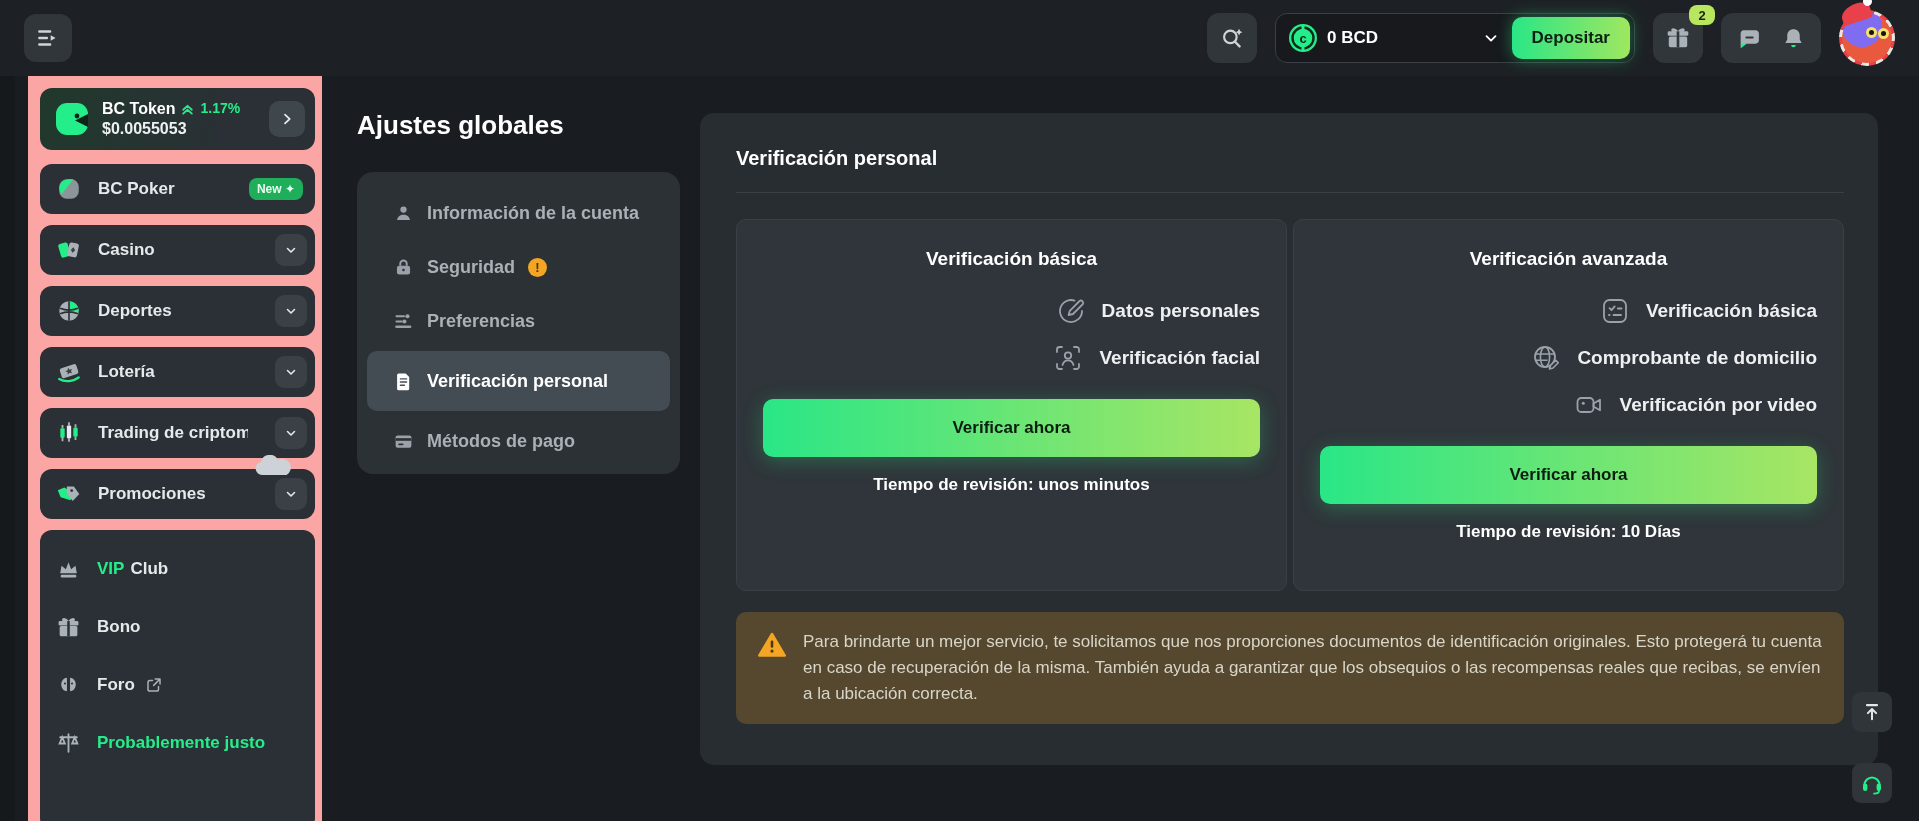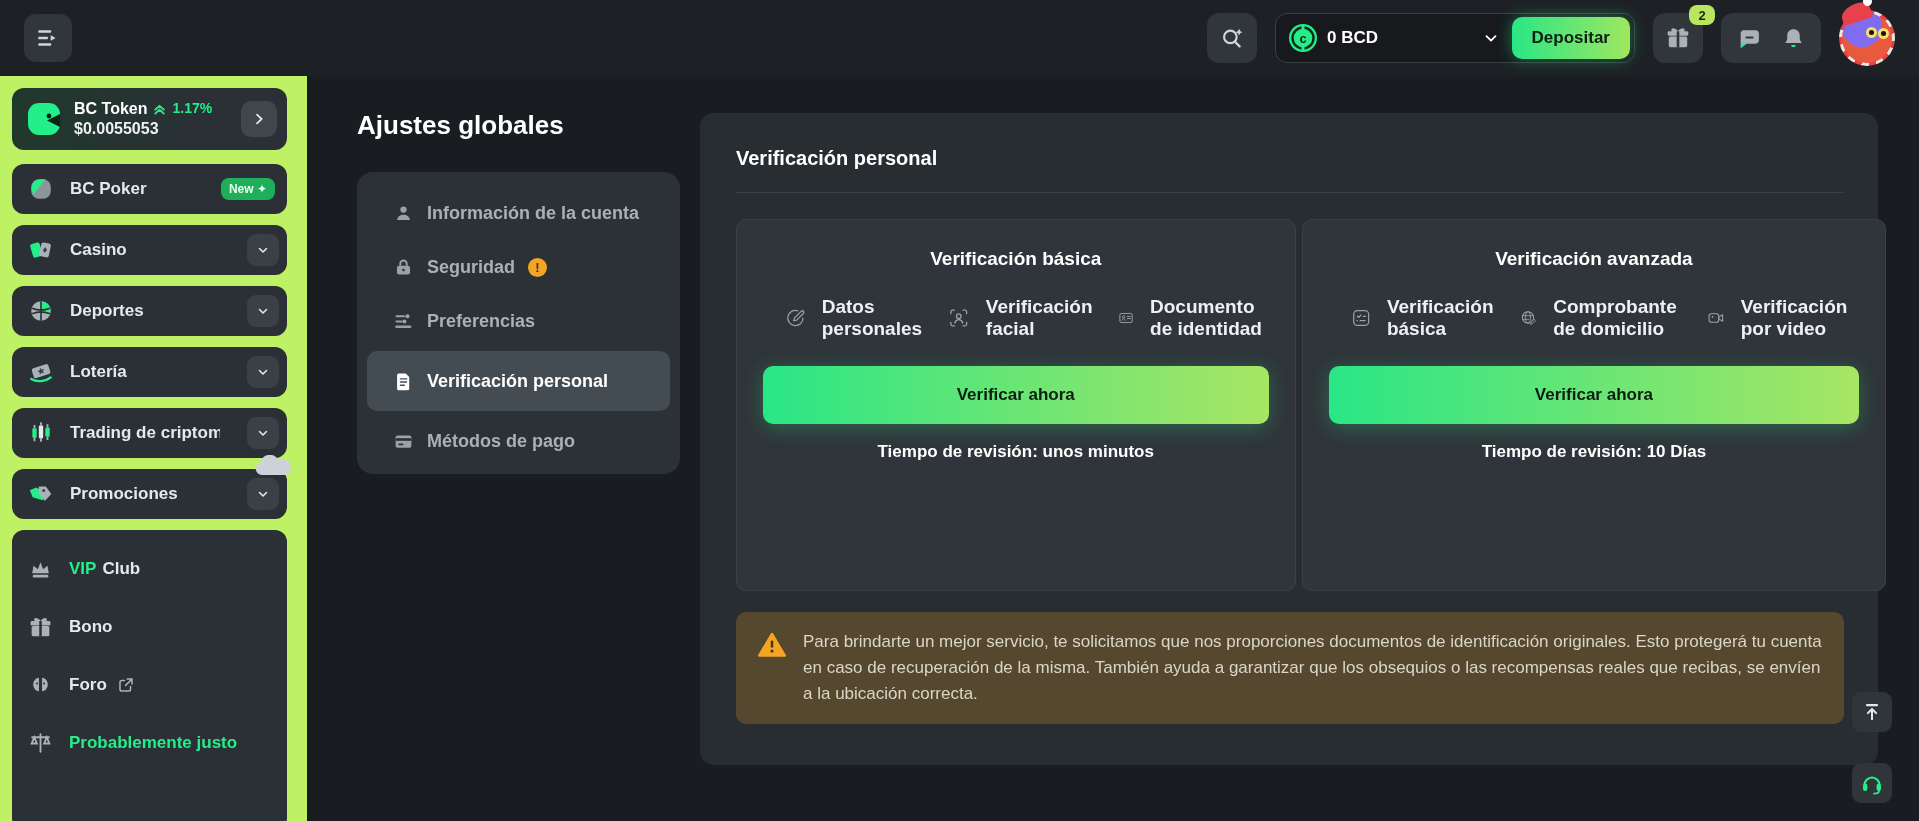--- a/index.html
+++ b/index.html
@@ -73,22 +73,22 @@
   .avatar-eye::after { content:""; position:absolute; left:3px; top:3px; width:5px; height:5px; border-radius:50%; background:#18130e; }
   .avatar-hat {
     position:absolute; top:-6px; left:2px; width:30px; height:18px;
     background:#e8414b; border-radius:60% 40% 10% 10%; transform:rotate(-18deg);
   }
   .avatar-hat::after { content:""; position:absolute; right:-4px; top:-3px; width:9px; height:9px; border-radius:50%; background:#fff; }
 
   
   .left-strip { position:absolute; left:0; top:76px; width:15px; height:745px; background:#16191c; }
   .sidebar {
-    position:absolute; left:0; top:76px; width:307px; height:745px;
-    background:#bef264; padding:12px 20px 0 12px; overflow:hidden;
+    position:absolute; left:28px; top:76px; width:307px; height:745px;
+    background:#fca5a5; padding:12px 20px 0 12px; overflow:hidden;
   }
   .token-card {
     height:62px; border-radius:12px; margin-bottom:14px;
     background:linear-gradient(100deg,#20392c 0%,#2a3035 65%);
     display:flex; align-items:center; padding:0 10px 0 14px; cursor:pointer;
   }
   .token-info { margin-left:12px; line-height:1.25; }
   .token-row1 { display:flex; align-items:center; gap:6px; }
   .token-name { font-size:16px; font-weight:800; color:#fff; }
   .token-change { font-size:14px; font-weight:800; color:#24ee89; }
@@ -142,21 +142,21 @@
     background:#282d32; border-radius:14px; padding:34px 34px 0 36px;
   }
   .main-title { font-size:20px; font-weight:800; color:#fff; }
   .divider { height:1px; background:#3a4045; margin-top:22px; }
   .cards-row { display:flex; gap:6px; margin-top:26px; }
   .verify-card {
     flex:1; height:372px; background:#2f353a; border:1px solid #3a4146; border-radius:10px;
     padding:28px 26px 0 26px; display:flex; flex-direction:column;
   }
   .verify-card h3 { text-align:center; font-size:19px; font-weight:800; color:#fff; }
-  .vc-items { margin-top:26px; display:flex; flex-direction:row; gap:17px; padding-left:22px; }
+  .vc-items { margin-top:26px; display:flex; flex-direction:column; gap:17px; padding-left:22px;align-items:flex-end; }
   .vc-item { display:flex; align-items:center; gap:16px; font-size:19px; font-weight:600; color:#eef0f2; }
   .verify-btn {
     margin:26px 0 0 0; height:58px; border:none; border-radius:10px; width:100%;
     background:linear-gradient(90deg,#2ae686,#a8e564);
     color:#0b1c10; font-size:17px; font-weight:800; cursor:pointer;
     box-shadow:0 4px 20px rgba(46,230,134,.28); font-family:inherit;
   }
   .review-time { margin-top:18px; text-align:center; font-size:17px; font-weight:700; color:#fff; }
   .notice-box {
     margin-top:21px; background:#55482e; border-radius:10px;
@@ -473,29 +473,20 @@
           </svg>
           <span>Datos personales</span>
         </div>
         <div class="vc-item">
           <svg width="30" height="30" viewBox="0 0 30 30">
             <path d="M4 9V6.5A2.5 2.5 0 0 1 6.5 4H9M21 4h2.5A2.5 2.5 0 0 1 26 6.5V9M26 21v2.5a2.5 2.5 0 0 1-2.5 2.5H21M9 26H6.5A2.5 2.5 0 0 1 4 23.5V21" stroke="#9aa1a8" stroke-width="1.8" fill="none" stroke-linecap="round"></path>
             <circle cx="15" cy="12.5" r="3.2" stroke="#9aa1a8" stroke-width="1.8" fill="none"></circle>
             <path d="M9.5 22c1-3.2 3-4.6 5.5-4.6s4.5 1.4 5.5 4.6" stroke="#9aa1a8" stroke-width="1.8" fill="none" stroke-linecap="round"></path>
           </svg>
           <span>Verificación facial</span>
-        </div>
-        <div class="vc-item">
-          <svg width="30" height="30" viewBox="0 0 30 30">
-            <rect x="3.5" y="6.5" width="23" height="17" rx="2.6" stroke="#9aa1a8" stroke-width="1.8" fill="none"></rect>
-            <circle cx="10.5" cy="12.8" r="2.2" stroke="#9aa1a8" stroke-width="1.6" fill="none"></circle>
-            <path d="M7.3 19.6c.6-2.1 1.7-3.1 3.2-3.1s2.6 1 3.2 3.1" stroke="#9aa1a8" stroke-width="1.6" fill="none" stroke-linecap="round"></path>
-            <path d="M17.5 12h5.5M17.5 16h5.5" stroke="#9aa1a8" stroke-width="1.8" stroke-linecap="round"></path>
-          </svg>
-          <span>Documento de identidad</span>
         </div>
       </div>
       <button class="verify-btn">Verificar ahora</button>
       <div class="review-time">Tiempo de revisión: unos minutos</div>
     </div>
 
     <div class="verify-card">
       <h3>Verificación avanzada</h3>
       <div class="vc-items">
         <div class="vc-item">

